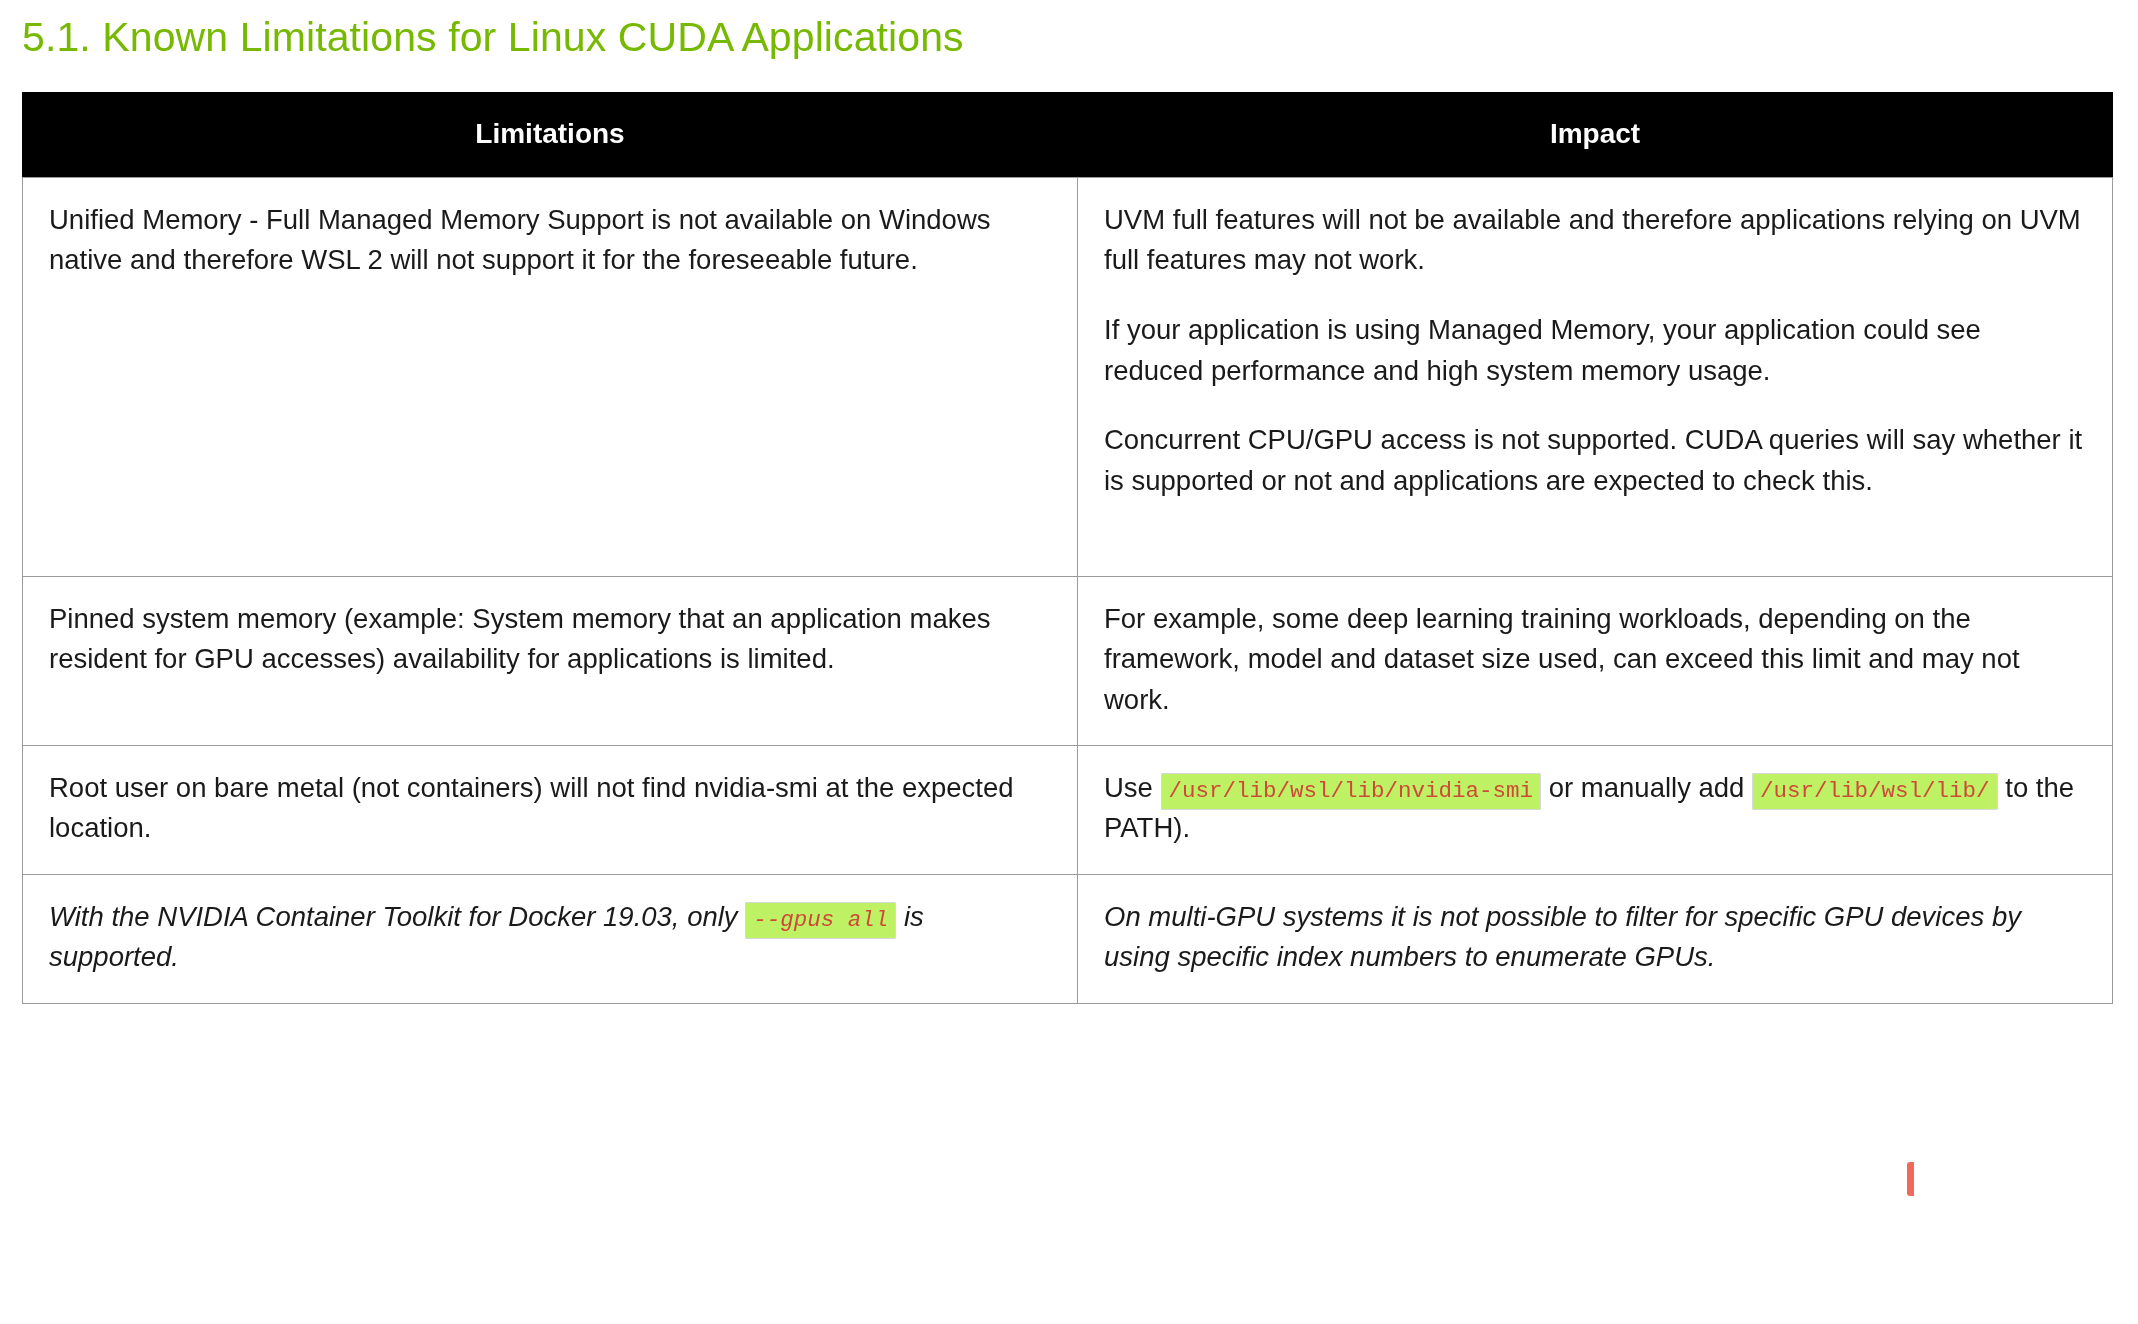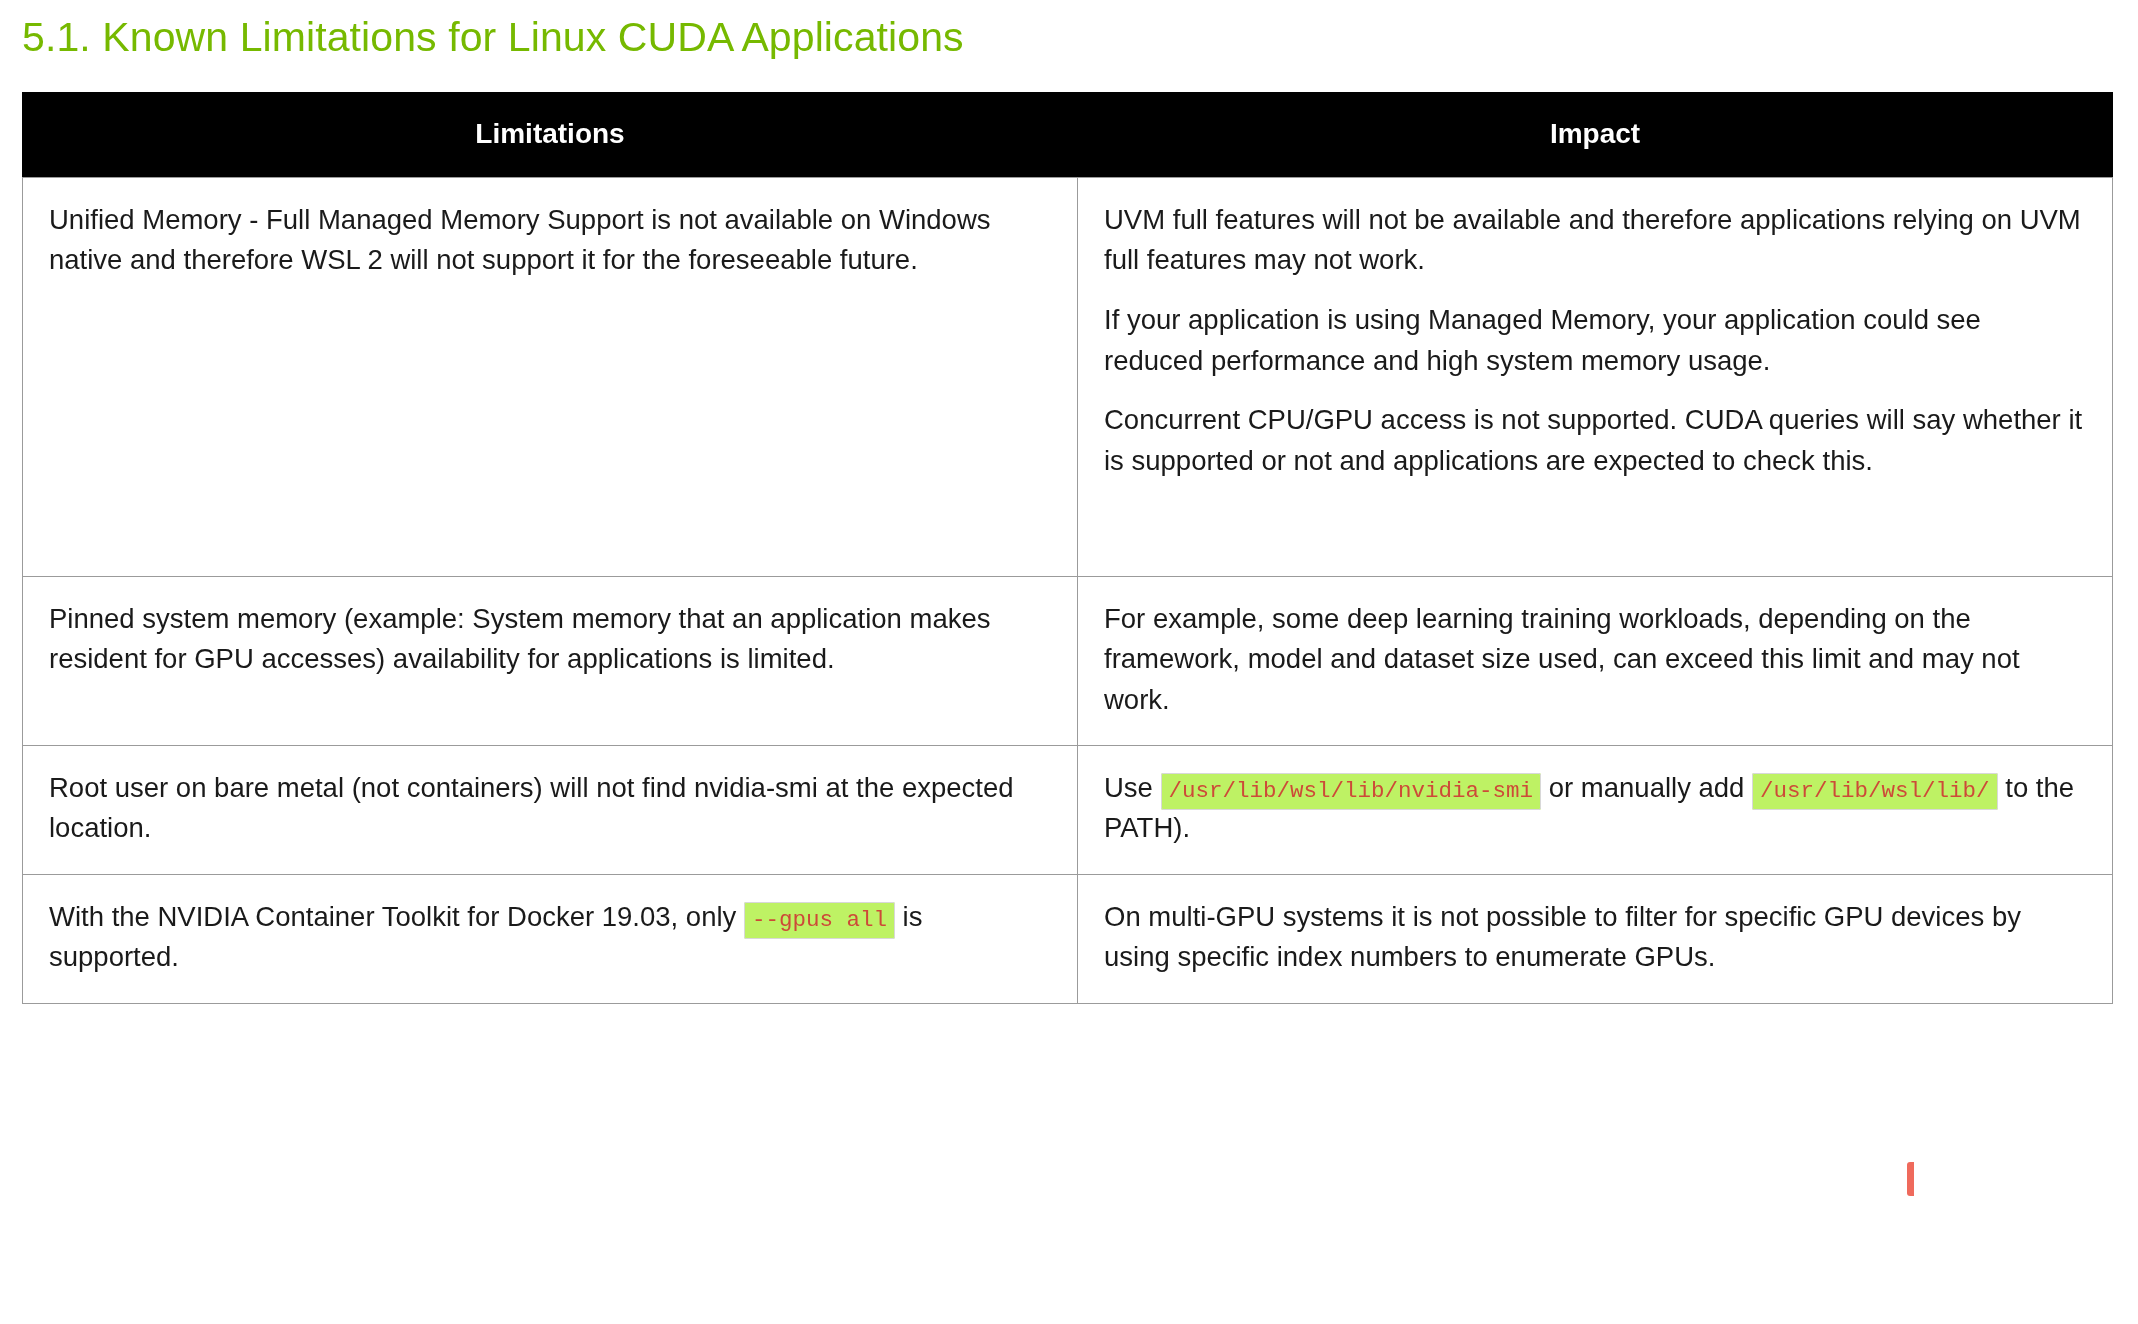--- a/index.html
+++ b/index.html
@@ -80,42 +80,42 @@
     font-size: 27.5px;
     line-height: 1.48;
     color: #1a1a1a;
     background: #ffffff;
   }
 
   .cell-para {
     margin: 0;
   }
   .cell-para + .cell-para {
-    margin-top: 19px;
+    margin-top: 29px;
   }
 
   code.code-span {
     font-family: "Liberation Mono", "DejaVu Sans Mono", monospace;
     font-size: 22.5px;
     color: #cd4a38;
     background: #bef264;
     border: 1px solid #d8d8d8;
     border-radius: 2px;
     padding: 4px 7px 5px 7px;
     white-space: normal;
     line-height: 1.25;
     margin-top: 44px;
   }
 
   
   tr.row-1 td { height: 92px; }
   tr.row-2 td { height: 352px; }
   tr.row-3 td { height: 92px; }
   tr.row-4 td { height: 82px; }
-  tr.row-5 td { height: 82px; }
+  tr.row-5 td { height: 82px; font-style: italic; }
 
   
   .edge-tab {
     position: absolute;
     right: 0;
     top: 1162px;
     width: 7px;
     height: 34px;
     background: #ef6a5c;
     border-radius: 3px 0 0 3px;

